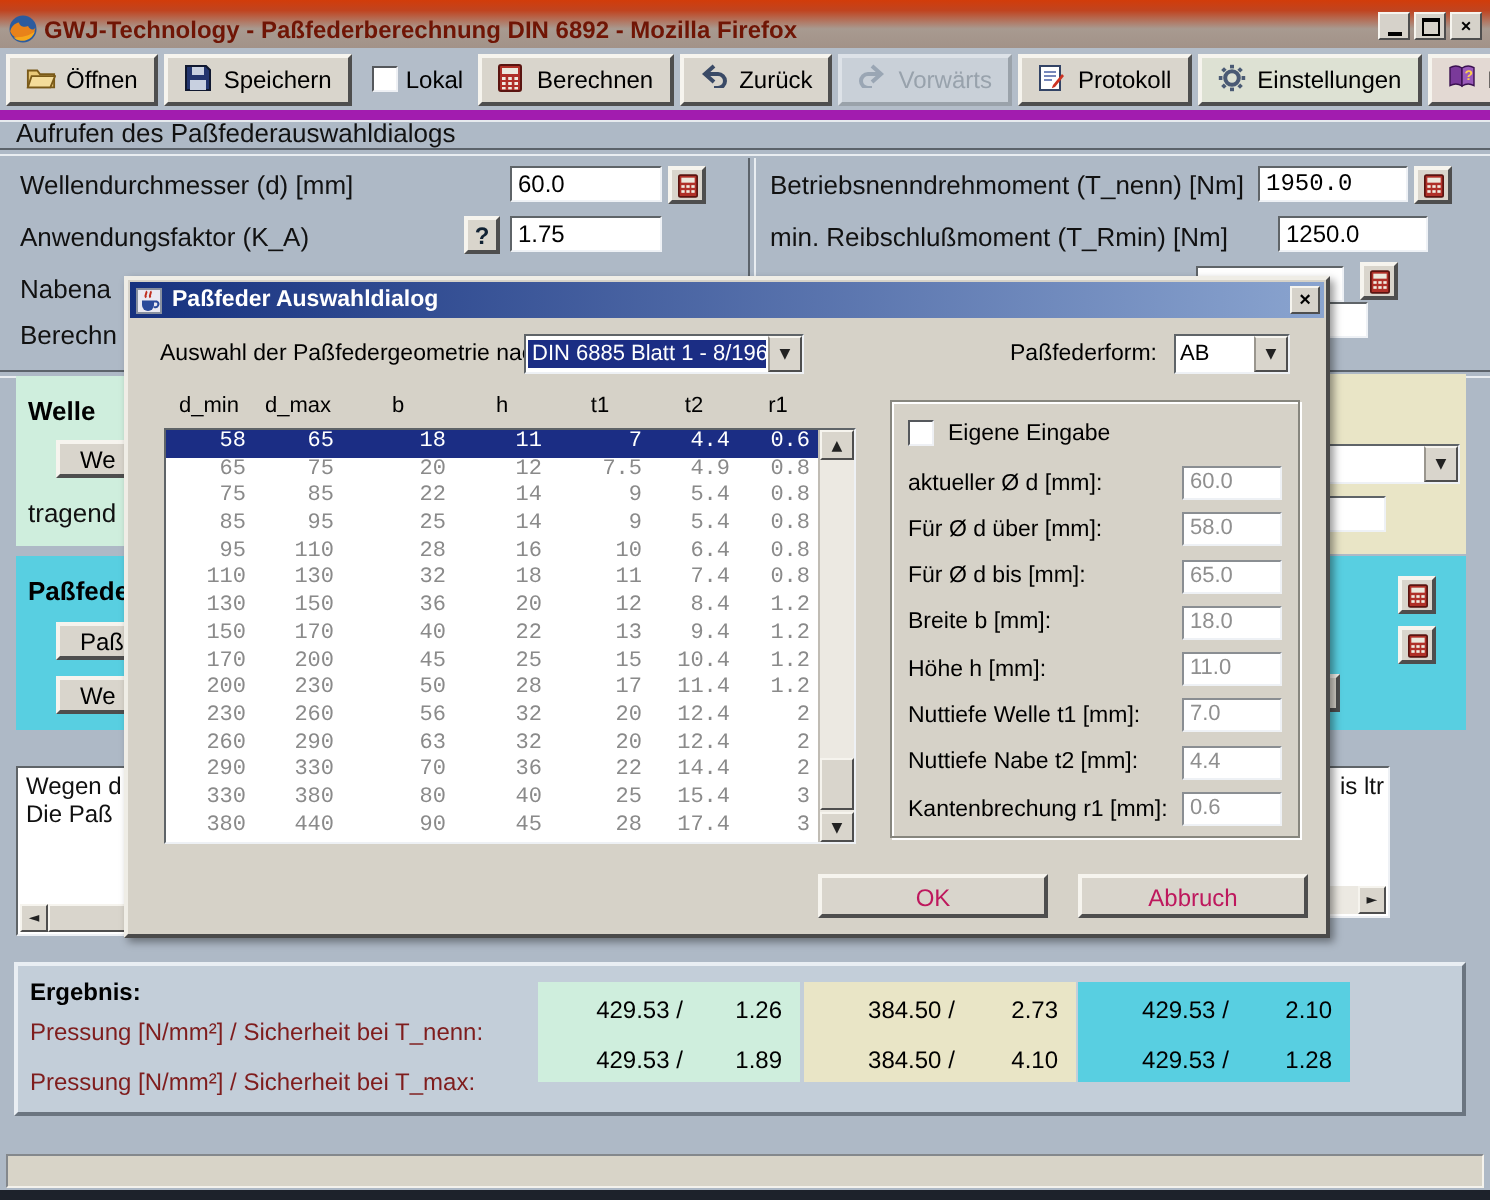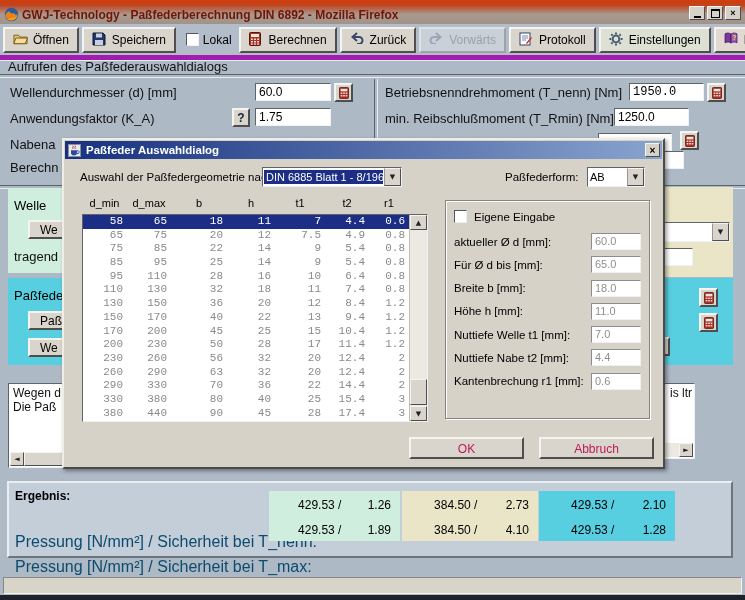--- a/index.html
+++ b/index.html
@@ -31,21 +31,21 @@
   .heading{position:absolute;left:8px;top:59px;font-size:13px;color:#111;}
   .sep{position:absolute;left:0;width:745px;height:2px;border-top:1px solid #5c636b;border-bottom:1px solid #e9edf1;}
   .flabel{position:absolute;font-size:13px;color:#111;white-space:nowrap;}
   .input{position:absolute;background:#fff;border:1px solid;border-color:#5f6468 #eef1f5 #eef1f5 #5f6468;
     font-size:12px;color:#000;padding:1px 3px;height:18px;box-sizing:border-box;font-family:"Liberation Sans",sans-serif;}
   .sqbtn{position:absolute;width:19px;height:19px;background:#d9d5cc;border:2px solid;border-color:#f6f4ee #4e4e4e #4e4e4e #f6f4ee;
     display:flex;align-items:center;justify-content:center;box-sizing:border-box;font-size:12px;font-weight:bold;color:#123;padding:0;}
   .vdiv{position:absolute;left:374px;top:79px;width:2px;height:107px;border-left:1px solid #5c636b;border-right:1px solid #e9edf1;}
   
   .band{position:absolute;box-sizing:border-box;}
-  .band-title{font-size:13px;font-weight:normal;color:#000;position:absolute;}
+  .band-title{font-size:13px;font-weight:bold;color:#000;position:absolute;}
   .bband-btn{position:absolute;height:19px;background:#d9d5cc;border:2px solid;border-color:#f6f4ee #4e4e4e #4e4e4e #f6f4ee;
     font-size:12px;color:#000;text-align:left;padding:0 0 0 10px;box-sizing:border-box;}
   .note{position:absolute;background:#fff;border:1px solid;border-color:#5f6468 #eef1f5 #eef1f5 #5f6468;
     font-size:12px;color:#111;box-sizing:border-box;overflow:hidden;}
   .hscroll{position:absolute;left:1px;right:1px;bottom:1px;height:14px;background:#d8d4cc;display:flex;}
   .sbtn{width:14px;height:14px;background:#d9d5cc;border:1px solid;border-color:#f6f4ee #4e4e4e #4e4e4e #f6f4ee;
     box-sizing:border-box;display:flex;align-items:center;justify-content:center;font-size:7px;color:#222;font-family:"DejaVu Sans",sans-serif;}
   .sthumb{width:56px;height:14px;background:#d9d5cc;border:1px solid;border-color:#f6f4ee #4e4e4e #4e4e4e #f6f4ee;box-sizing:border-box;}
   .strack{flex:1;background:#ece9e2;}
   
@@ -91,21 +91,21 @@
   .field-row{display:flex;justify-content:space-between;align-items:center;height:17px;margin-bottom:6.3px;}
   .field-label{font-size:11.5px;color:#000;white-space:nowrap;}
   .field-input{width:50px;height:17px;background:#fff;border:1px solid;border-color:#8a8e92 #eef1f5 #eef1f5 #8a8e92;
     box-sizing:border-box;font-size:11px;color:#8f8f8f;padding:1px 3px;}
   .dlg-btn{position:absolute;width:115px;height:22px;background:#d9d5cc;border:2px solid;
     border-color:#f6f4ee #4e4e4e #4e4e4e #f6f4ee;font-size:12px;color:#be185d;box-sizing:border-box;text-align:center;line-height:18px;}
   
   .results{position:absolute;left:7px;top:481px;width:726px;height:77px;background:#c3ced9;
     border:2px solid;border-color:#e9eef3 #6b7580 #6b7580 #e9eef3;box-sizing:border-box;}
   .res-head{position:absolute;font-size:12px;color:#000;}
-  .res-label{position:absolute;left:6px;font-size:16px;color:#0c4a6e;white-space:nowrap;margin-top:24px;}
+  .res-label{position:absolute;left:6px;font-size:12px;color:#7f1d1d;white-space:nowrap;}
   .res-block{position:absolute;top:8px;height:50px;}
   .res-val{position:absolute;left:0;right:0;display:flex;justify-content:flex-end;font-size:12px;color:#000;}
   .res-val .p{width:76px;text-align:right;}
   .res-val .s{width:52px;text-align:right;padding-right:9px;}
   
   .statusbar{position:absolute;left:3px;top:577px;width:739px;height:17px;background:#d8d4c8;
     border:1px solid;border-color:#84888c #f4f2ec #f4f2ec #84888c;box-sizing:border-box;}
   .bottomstrip{position:absolute;left:0;top:595px;width:745px;height:5px;background:#1d222b;}
 </style>
 </head>
@@ -268,21 +268,21 @@
           <rect x="5" y="9.5" width="2" height="1.6"></rect>
           <rect x="8" y="9.5" width="2" height="1.6"></rect>
         </g>
       </svg>
   </button>
 
   <span class="flabel" style="left:10px;top:111px">Anwendungsfaktor (K_A)</span>
   <button class="sqbtn" style="left:232px;top:108px;width:18px">?</button>
   <input class="input" style="left: 255px; top: 108px; width: 76px;" value="1.75">
   <span class="flabel" style="left:385px;top:111px">min. Reibschlußmoment (T_Rmin) [Nm]</span>
-  <input class="input" style="left: 614px; top: 108px; width: 75px;" value="1250.0">
+  <input class="input" style="left: 639px; top: 108px; width: 75px;" value="1250.0">
 
   <span class="flabel" style="left:10px;top:137px">Nabena</span>
   <span class="flabel" style="left:10px;top:160px">Berechn</span>
   <input class="input" style="left: 598px; top: 133px; width: 74px;">
   <button class="sqbtn" style="left:680px;top:131px">
     <svg viewBox="0 0 12 14" width="10" height="12">
         <rect x="0.5" y="0.5" width="11" height="13" rx="1" fill="#b03028" stroke="#5a1410"></rect>
         <rect x="2" y="2" width="8" height="3" fill="#ece8dc"></rect>
         <g fill="#f0ece0">
           <rect x="2" y="6.5" width="2" height="1.6"></rect>
@@ -551,20 +551,24 @@
       <span class="gchk">
         <span class="checkbox"></span>
         <span>Eigene Eingabe</span>
       </span>
       <div class="fields">
           <div class="field-row">
             <span class="field-label">aktueller Ø d [mm]:</span>
             <span class="field-input">60.0</span>
           </div>
           <div class="field-row">
+            <span class="field-label">Für Ø d über [mm]:</span>
+            <span class="field-input">58.0</span>
+          </div>
+          <div class="field-row">
             <span class="field-label">Für Ø d bis [mm]:</span>
             <span class="field-input">65.0</span>
           </div>
           <div class="field-row">
             <span class="field-label">Breite b [mm]:</span>
             <span class="field-input">18.0</span>
           </div>
           <div class="field-row">
             <span class="field-label">Höhe h [mm]:</span>
             <span class="field-input">11.0</span>

